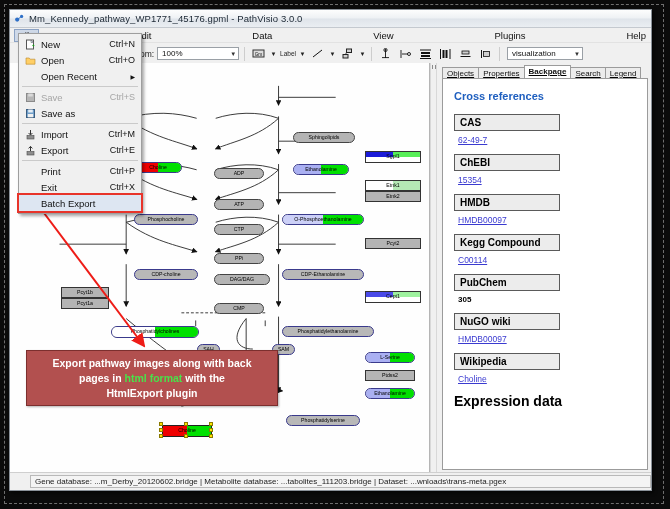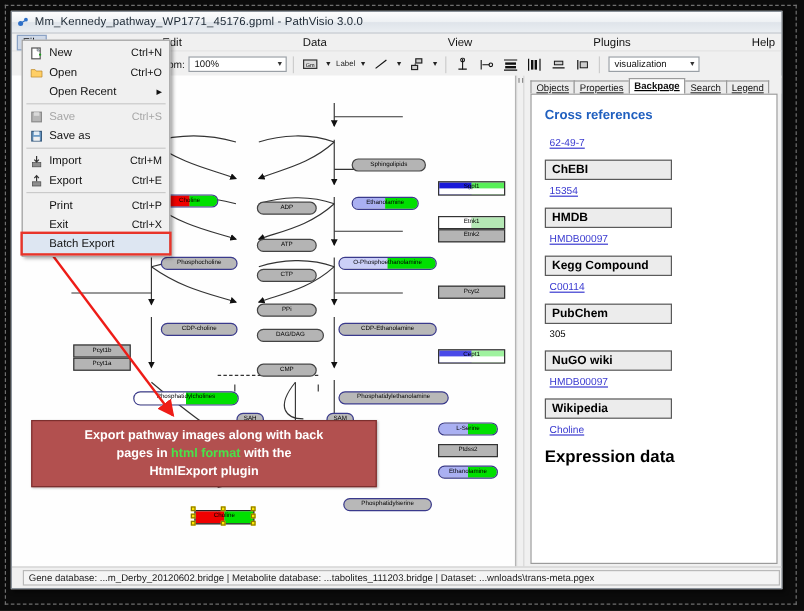--- a/index.html
+++ b/index.html
@@ -87,28 +87,28 @@
   }
   .panel-inner{padding:9px 10px 6px 11px;}
   .cross-title{color:#1f5fbf;font-weight:bold;font-size:11px;margin:2px 0 12px 0;}
   .xref{margin-bottom:9px;}
   .xref-head{
     background:#ececec;border:1px solid #5a5a5a;
     font-weight:bold;font-size:10px;color:#000;
     padding:2px 5px;width:106px;box-sizing:border-box;
   }
   .xref-val{font-size:8.5px;margin:4px 0 0 4px;color:#3a3ad0;text-decoration:underline;}
-  .xref-val.plain{color:#000;text-decoration:none;font-weight:normal;font-size:8px;}
+  .xref-val.plain{color:#000;text-decoration:none;font-weight:bold;font-size:8px;}
   .expr{font-weight:bold;font-size:14px;color:#000;margin-top:4px;}
 
   
   .statusbar{
     position:absolute;left:0;right:0;bottom:0;height:17px;
     background:#f0f0f0;border-top:1px solid #cfcfcf;
-    display:flex;align-items:center;padding-left:9px;
+    display:flex;align-items:center;padding-left:20px;
   }
   .status-box{
     border:1px solid #b9b9b9;background:#f4f4f4;height:13px;
     display:flex;align-items:center;padding:0 4px;font-size:8px;color:#1a1a1a;
     white-space:nowrap;box-sizing:border-box;
   }
 
   
   .dropdown{
     position:absolute;left:8px;top:23px;width:122px;
@@ -434,21 +434,21 @@
               <div class="handle" style="left: 149px; top: 359px;"></div>
               <div class="handle" style="left: 174px; top: 359px;"></div>
               <div class="handle" style="left: 199px; top: 359px;"></div>
               <div class="handle" style="left: 149px; top: 365px;"></div>
               <div class="handle" style="left: 199px; top: 365px;"></div>
               <div class="handle" style="left: 149px; top: 371px;"></div>
               <div class="handle" style="left: 174px; top: 371px;"></div>
               <div class="handle" style="left: 199px; top: 371px;"></div>
             </div>
 
-          <div class="ann-box" style="left:16px;top:287px;width:288px;height:56px;">
+          <div class="ann-box" style="left:16px;top:287px;width:252px;height:56px;">
             <div>
               <div>Export pathway images along with back</div>
               <div>
                 <span>pages in </span><span class="ann-green">html format</span><span> with the</span>
               </div>
               <div>HtmlExport plugin</div>
             </div>
           </div>
 
           <svg style="position:absolute;left:0;top:0;width:100%;height:100%;pointer-events:none;z-index:25">
@@ -470,20 +470,21 @@
           <div class="tab">Properties</div>
           <div class="tab selected">Backpage</div>
           <div class="tab">Search</div>
           <div class="tab">Legend</div>
         </div>
         <div class="panelbody">
           <div class="panel-inner">
             <div class="cross-title">Cross references</div>
             <div id="xrefs">
                 <div class="xref">
+                  <div class="xref-head">CAS</div>
                   <div class="xref-val">62-49-7</div>
                 </div>
                 <div class="xref">
                   <div class="xref-head">ChEBI</div>
                   <div class="xref-val">15354</div>
                 </div>
                 <div class="xref">
                   <div class="xref-head">HMDB</div>
                   <div class="xref-val">HMDB00097</div>
                 </div>

